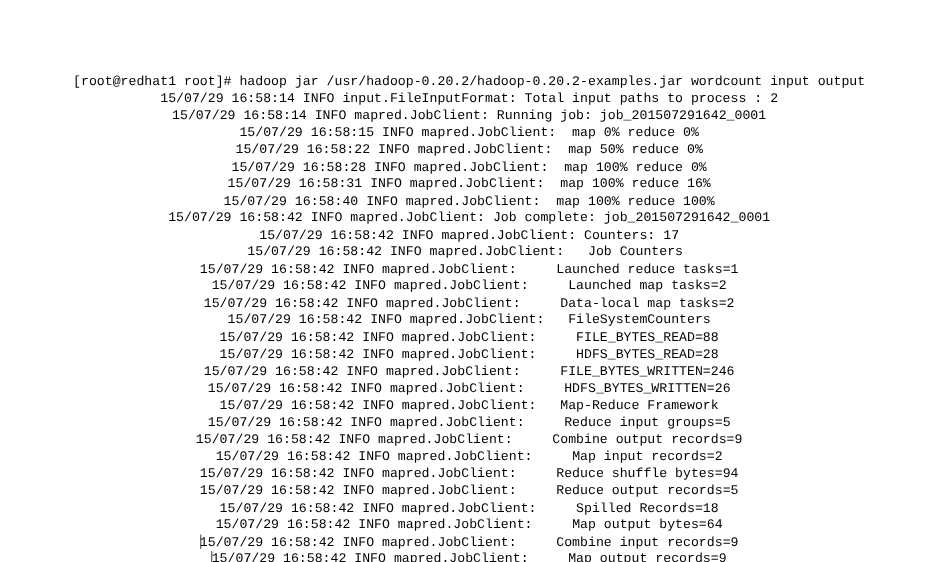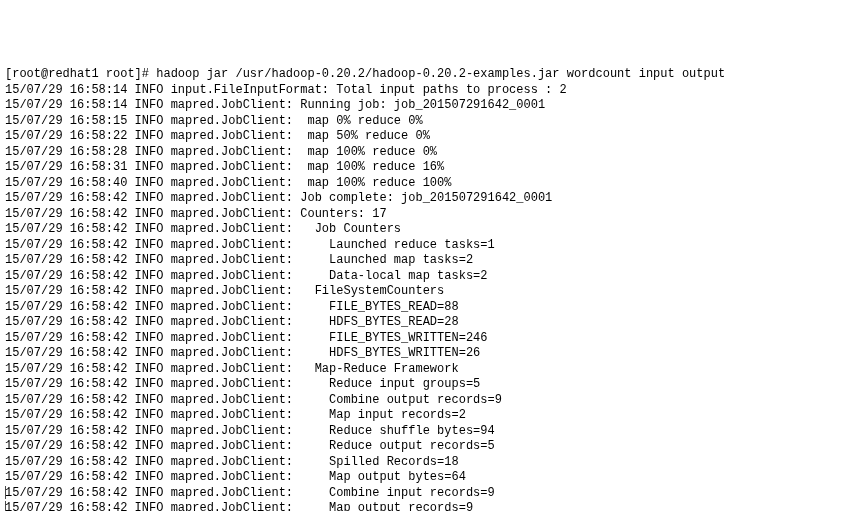--- a/index.html
+++ b/index.html
@@ -7,20 +7,21 @@
       padding: 5px;
       background: #ffffff;
       font-family: 'Courier New', monospace;
       font-size: 12px;
       line-height: 15.5px;
       color: #000000;
       white-space: pre;
     }
     .terminal-line {
       display: block;
+      text-align: center;
     }
     .cursor-mark {
       display: inline-block;
       width: 1px;
       height: 13px;
       background: #4a4a4a;
       vertical-align: middle;
       margin-right: -1px;
     }
   </style>

